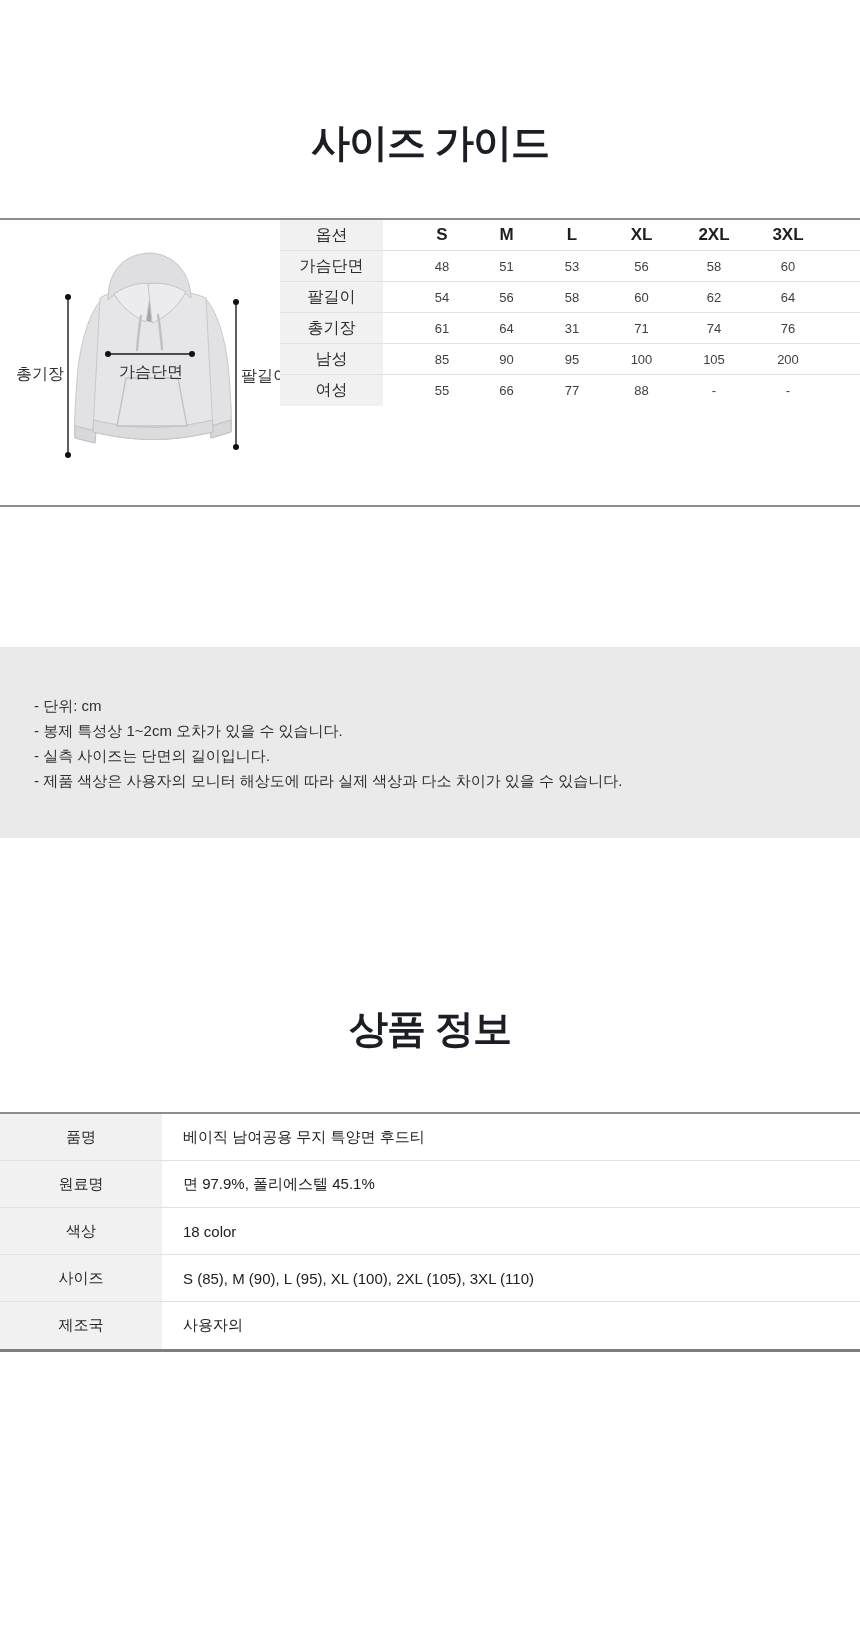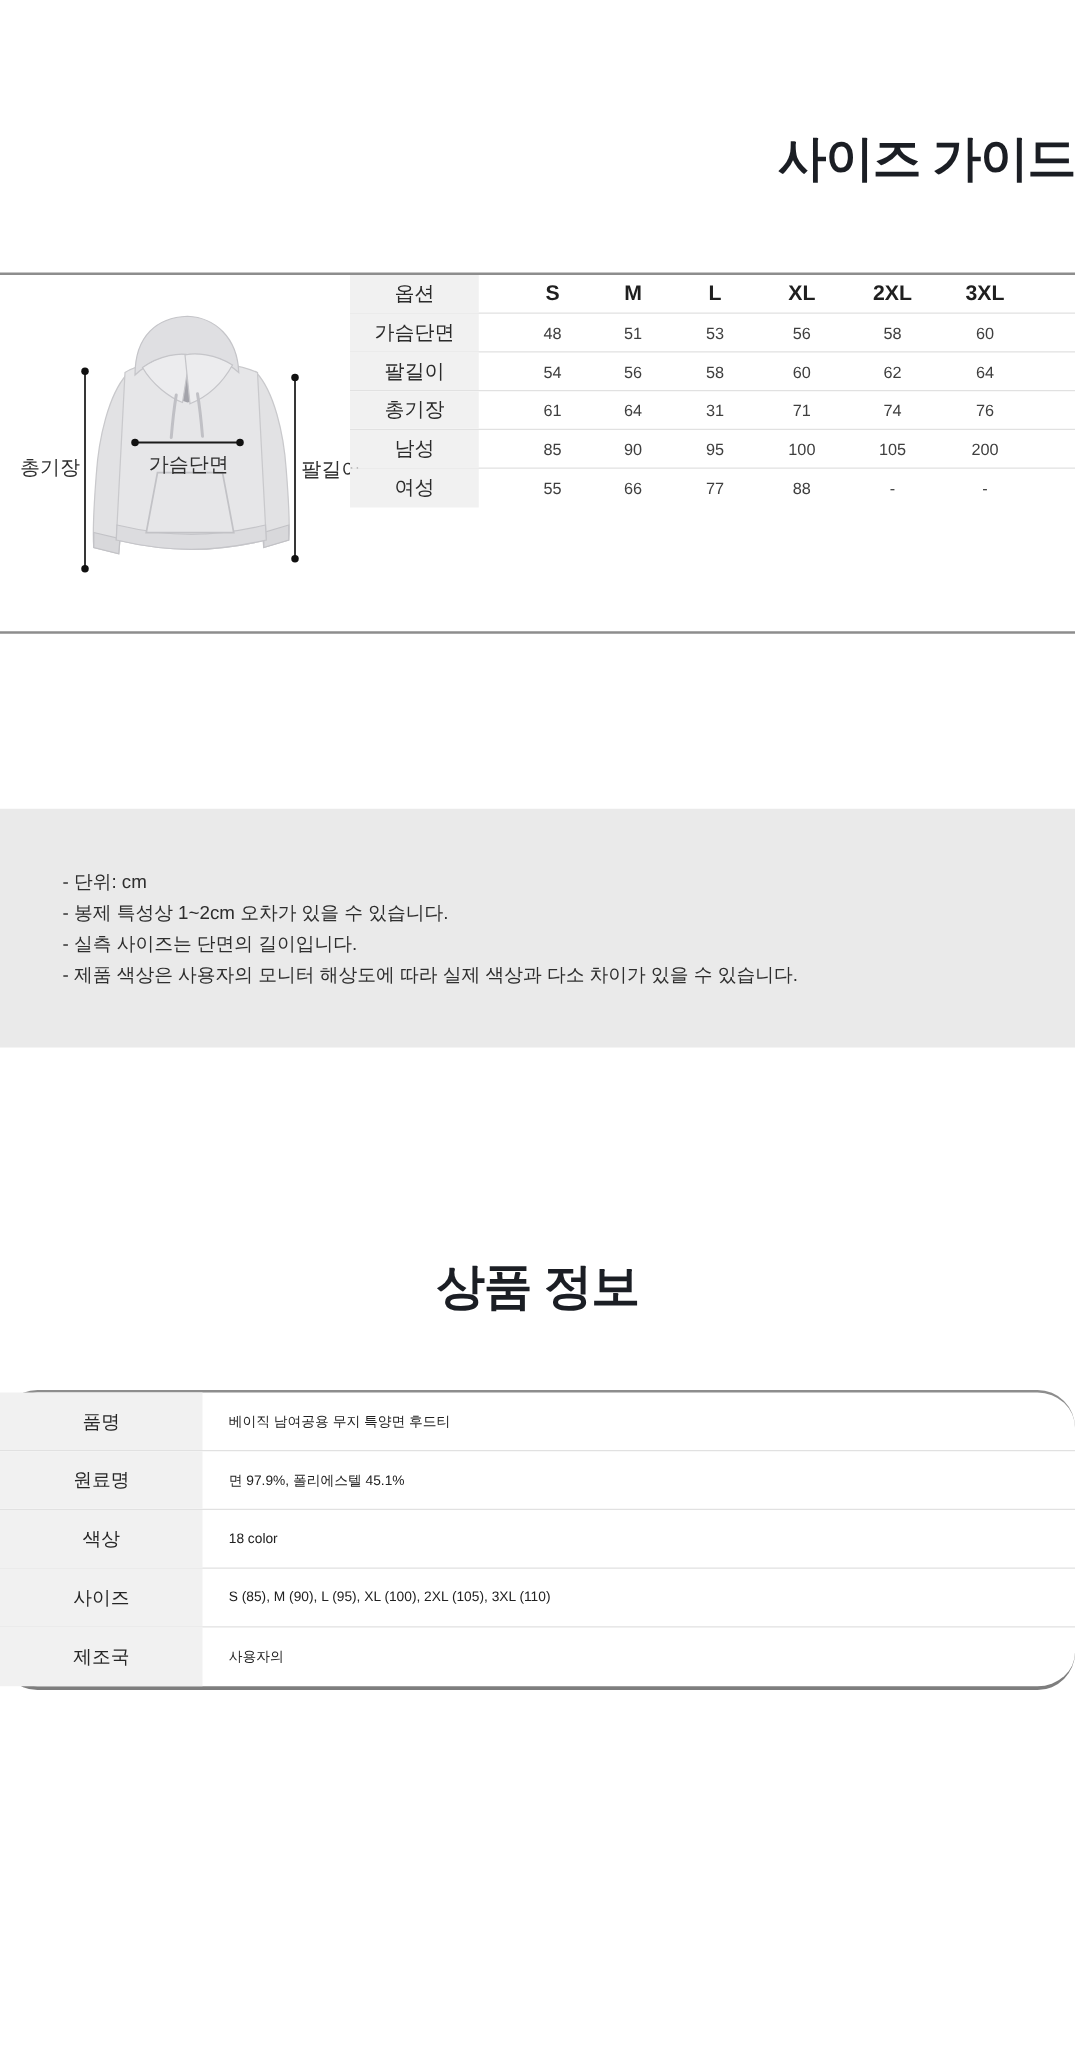--- a/index.html
+++ b/index.html
@@ -10,21 +10,21 @@
     color: #222; position: relative; overflow: hidden;
   }
   .page { position: relative; width: 860px; height: 1646px; }
 
   
   .big-title {
     position: absolute; left: 0; width: 860px;
     text-align: center; font-size: 39px; font-weight: 700;
     color: #1b1e24; letter-spacing: -1px;
   }
-  #size-title { top: 100px; text-align: right; }
+  #size-title { top: 116px; }
   #product-title { top: 1002px; }
 
   
   .size-section {
     position: absolute; top: 218px; left: 0; width: 860px; height: 289px;
     border-top: 2px solid #8d8d8d; border-bottom: 2px solid #8d8d8d;
   }
   .hoodie-figure { position: absolute; left: 0; top: 0; width: 280px; height: 285px; }
   .hoodie-figure svg { position: absolute; left: 0; top: 0; }
   .measure-label {
@@ -50,42 +50,42 @@
     display: flex; align-items: center; justify-content: center;
     font-size: 13px; color: #3f3f3f;
   }
   .st-header .st-cell { font-weight: 600; color: #1f1f1f; font-size: 17px; }
 
   
   .notes {
     position: absolute; top: 647px; left: 0; width: 860px; height: 191px;
     background: #eaeaea;
     display: flex; flex-direction: column; justify-content: center;
-    padding-left: 50px;
+    padding-left: 34px;
   }
   .note-line { font-size: 15px; color: #2e2e2e; line-height: 25px; }
 
   
   .product-table {
     position: absolute; top: 1112px; left: 0; width: 860px;
-    border-top: 2px solid #8d8d8d; border-bottom: 3px solid #7e7e7e; border-radius: 30px;
+    border-top: 2px solid #8d8d8d; border-bottom: 3px solid #7e7e7e;
   }
   .pt-row {
     display: grid; height: 47px; grid-template-columns: 162px 1fr;
     border-bottom: 1px solid #e1e1e1;
   }
   .pt-row:last-child { border-bottom: none; }
   .pt-label {
     background: #f1f1f1;
     display: flex; align-items: center; justify-content: center;
     font-size: 15px; font-weight: 500; color: #262626;
   }
   .pt-value {
     display: flex; align-items: center; padding-left: 21px;
-    font-size: 11px; color: #212121;
+    font-size: 15px; color: #212121;
   }
 </style>
 </head>
 <body>
 
 <div class="page">
 
   <h1 class="big-title" id="size-title">사이즈 가이드</h1>
 
   <section class="size-section">

